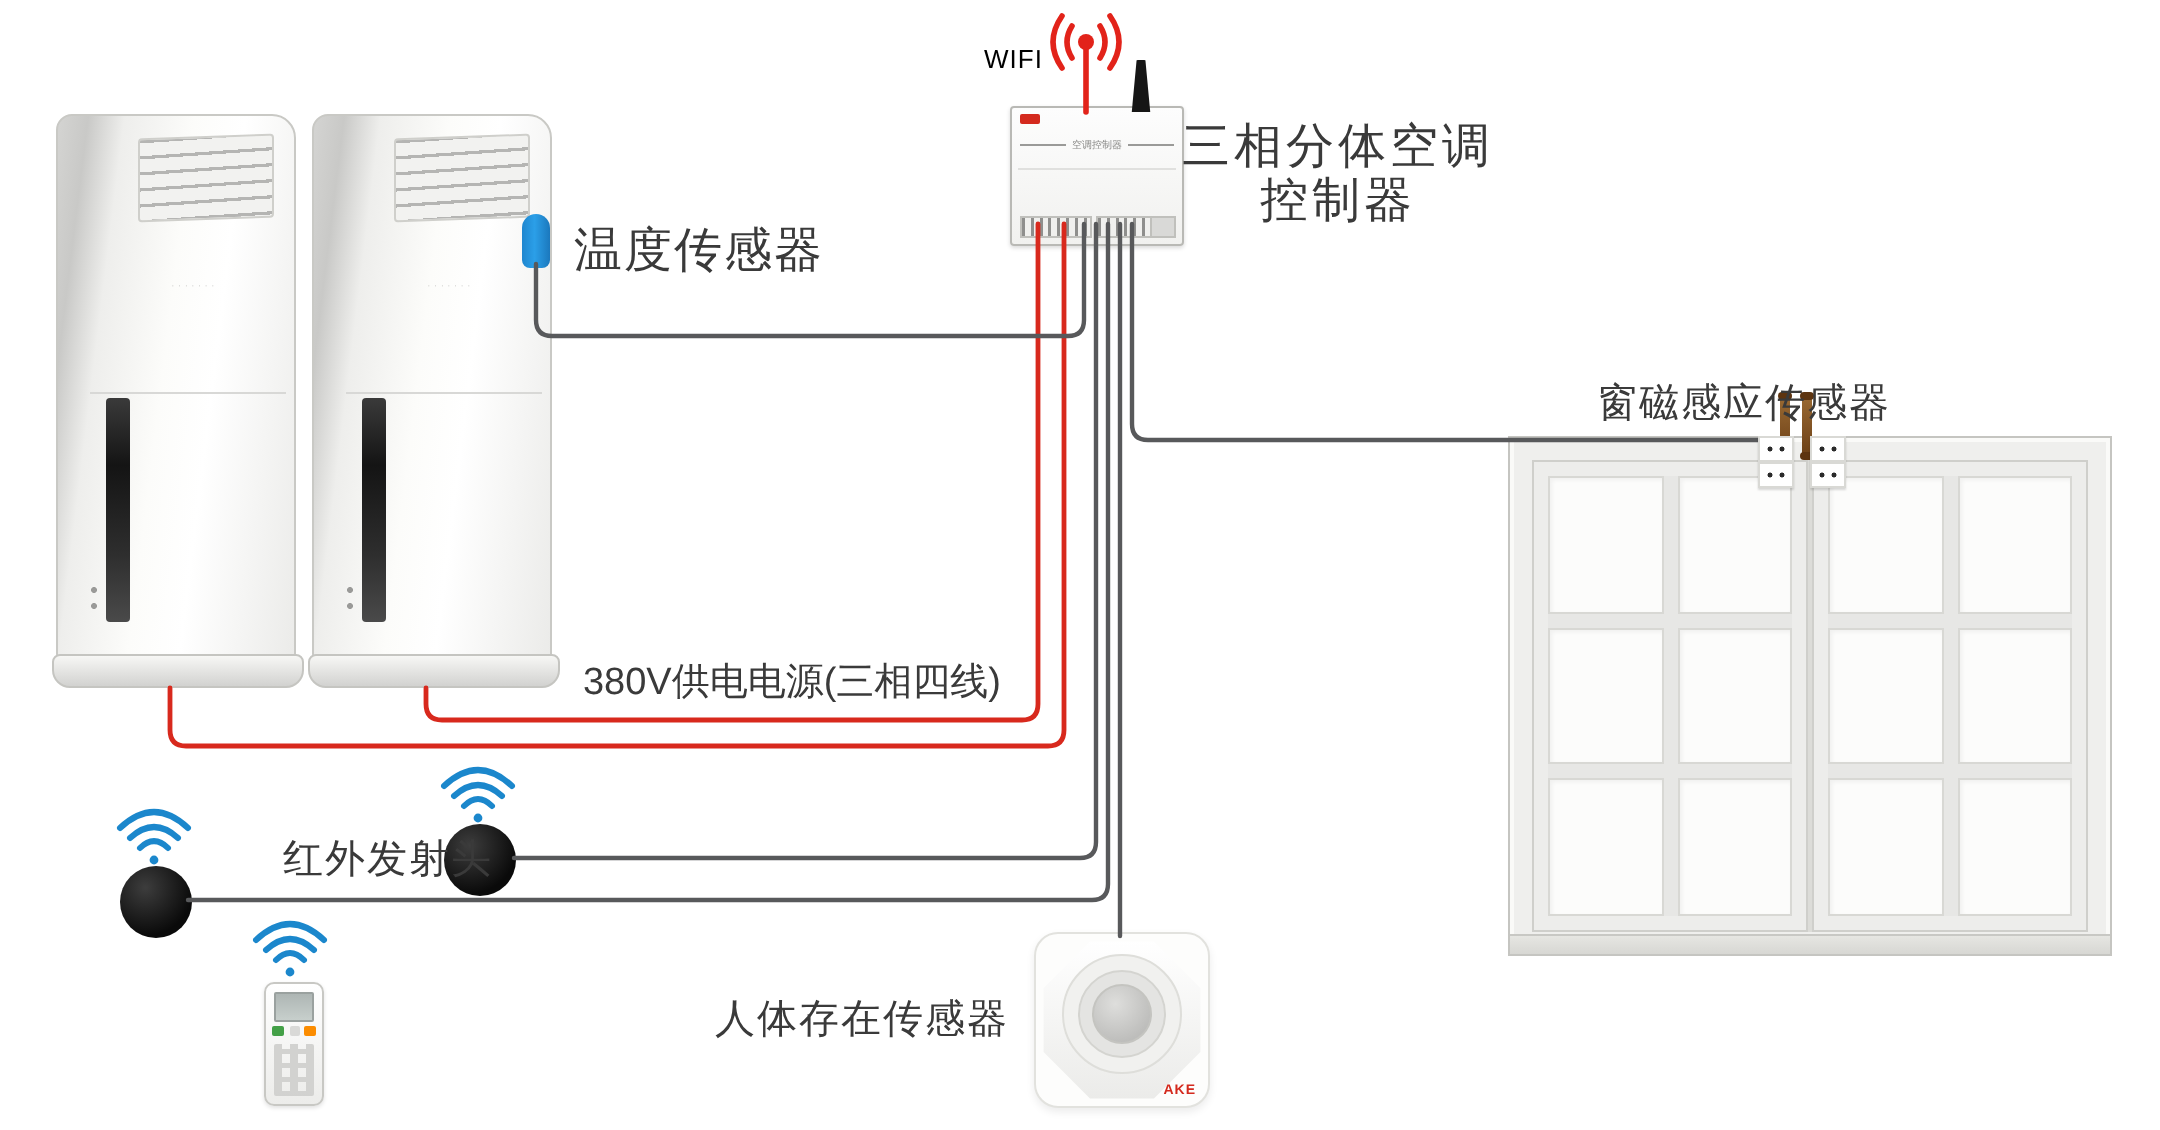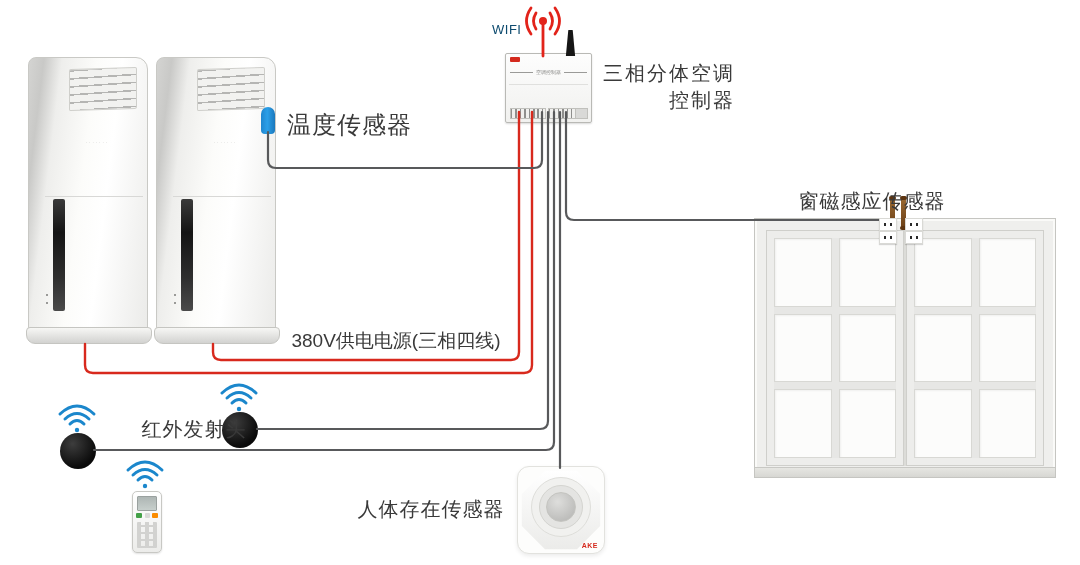--- a/index.html
+++ b/index.html
@@ -6,26 +6,26 @@
   #canvas{position:relative;width:1080px;height:565px;background:#ffffff;overflow:hidden;
           font-family:"Liberation Sans","DejaVu Sans",sans-serif;color:#333;}
   .abs{position:absolute;}
 
   
   #wires{position:absolute;left:0;top:0;width:1080px;height:565px;z-index:5;pointer-events:none;}
 
   
   .lbl{position:absolute;z-index:7;color:#3a3a3a;white-space:nowrap;}
   .lbl-temp{left:287px;top:109px;font-size:24px;letter-spacing:1px;}
-  .lbl-ctrl{left:669px;top:60px;font-size:20px;line-height:27px;text-align:right;transform:translateX(-50%);letter-spacing:2px;}
+  .lbl-ctrl{left:669px;top:60px;font-size:24px;line-height:27px;text-align:center;transform:translateX(-50%);letter-spacing:2px;}
   .lbl-power{left:396px;top:328px;font-size:19px;transform:translateX(-50%);}
   .lbl-window{left:872px;top:188px;font-size:20px;transform:translateX(-50%);letter-spacing:1px;}
   .lbl-ir{left:158px;top:416px;font-size:20px;transform:translateX(-50%);letter-spacing:1px;margin-left:36px;}
   .lbl-presence{left:431px;top:496px;font-size:20px;transform:translateX(-50%);letter-spacing:1px;}
-  .lbl-wifi{left:492px;top:22px;font-size:13px;color:#0c4a6e;letter-spacing:.5px;}
+  .lbl-wifi{left:492px;top:22px;font-size:13px;color:#000000;letter-spacing:.5px;}
 
   
   .ac{position:absolute;top:57px;width:118px;height:272px;z-index:2;
       border:1px solid #c9c9c5;border-radius:8px 12px 4px 4px;
       background:linear-gradient(97deg,#d4d4d2 0%,#c9c9c7 10%,#eeeeec 22%,#fcfcfa 45%,#ffffff 62%,#ebebe9 100%);}
   .ac .vent{position:absolute;top:10px;right:10px;width:66px;height:40px;border:1px solid #cfcfcb;border-radius:2px;
       background:repeating-linear-gradient(178deg,#b5b5b3 0 1.6px,#f2f2f0 1.6px 8px);transform:skewY(-2deg);}
   .ac .logo{position:absolute;top:82px;left:58%;transform:translateX(-50%);font-size:4px;color:#b3b3b1;letter-spacing:2px;}
   .ac .seam{position:absolute;top:138px;left:16px;right:4px;border-top:1px solid #d8d8d6;}
   .ac .strip{position:absolute;top:141px;left:24px;width:12px;height:112px;border-radius:2px;

